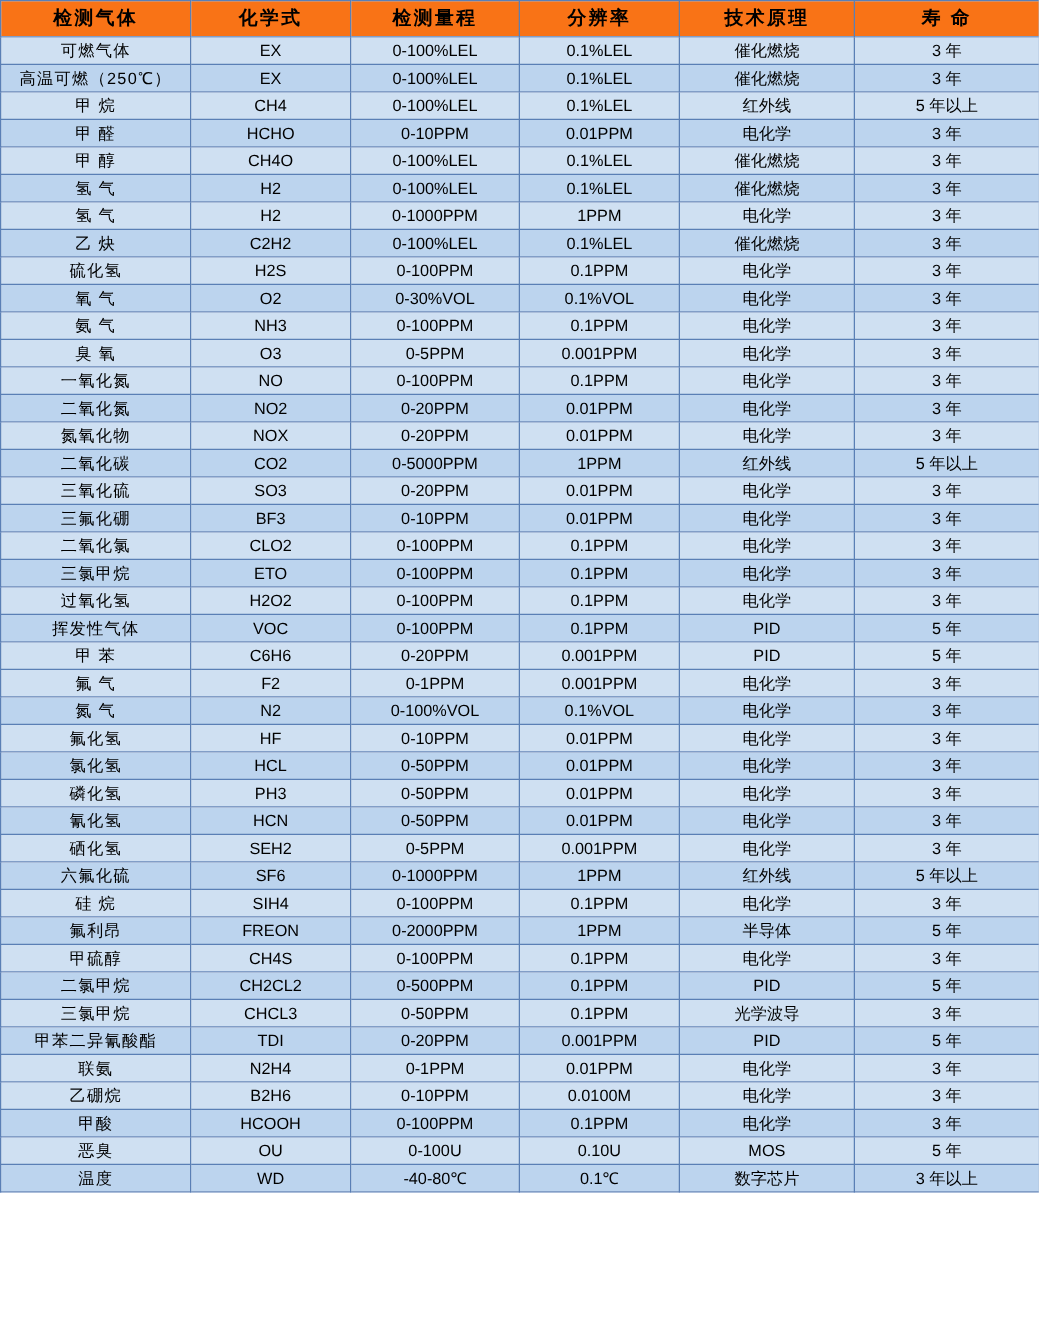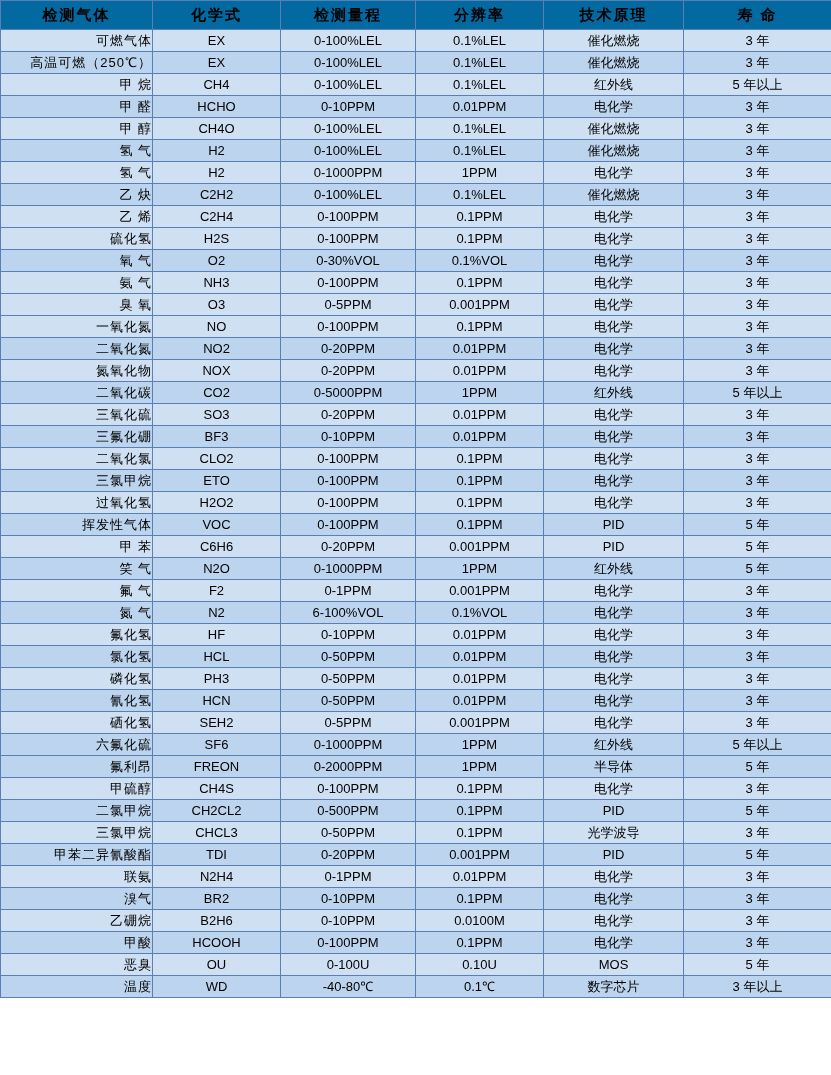--- a/index.html
+++ b/index.html
@@ -23,36 +23,35 @@
     vertical-align: middle;
     font-size: 13px;
     color: #000000;
     padding: 0;
     height: 21px;
     line-height: 21px;
     white-space: nowrap;
     overflow: hidden;
   }
   #gas-table thead th {
-    background: #0369a1;
+    background: #f97316;
     font-weight: bold;
     font-size: 15px;
     height: 28px;
     line-height: 28px;
     letter-spacing: 2px;
   }
   #gas-table tbody tr.odd td {
     background: #cfe0f2;
   }
   #gas-table tbody tr.even td {
     background: #bcd4ee;
   }
   #gas-table td.name-col {
     letter-spacing: 1px;
-    text-align: right;
   }
   col.c0 { width: 152px; }
   col.c1 { width: 128px; }
   col.c2 { width: 135px; }
   col.c3 { width: 128px; }
   col.c4 { width: 140px; }
   col.c5 { width: 148px; }
 </style>
 </head>
 <body>
@@ -135,28 +134,20 @@
       </tr>
       <tr class="even">
         <td class="name-col">乙 炔</td>
         <td>C2H2</td>
         <td>0-100%LEL</td>
         <td>0.1%LEL</td>
         <td>催化燃烧</td>
         <td>3 年</td>
       </tr>
       <tr class="odd">
-        <td class="name-col">乙 烯</td>
-        <td>C2H4</td>
-        <td>0-100PPM</td>
-        <td>0.1PPM</td>
-        <td>电化学</td>
-        <td>3 年</td>
-      </tr>
-      <tr class="odd">
         <td class="name-col">硫化氢</td>
         <td>H2S</td>
         <td>0-100PPM</td>
         <td>0.1PPM</td>
         <td>电化学</td>
         <td>3 年</td>
       </tr>
       <tr class="even">
         <td class="name-col">氧 气</td>
         <td>O2</td>
@@ -262,40 +253,32 @@
         <td>5 年</td>
       </tr>
       <tr class="odd">
         <td class="name-col">甲 苯</td>
         <td>C6H6</td>
         <td>0-20PPM</td>
         <td>0.001PPM</td>
         <td>PID</td>
         <td>5 年</td>
       </tr>
-      <tr class="even">
-        <td class="name-col">笑 气</td>
-        <td>N2O</td>
-        <td>0-1000PPM</td>
-        <td>1PPM</td>
-        <td>红外线</td>
-        <td>5 年</td>
-      </tr>
       <tr class="odd">
         <td class="name-col">氟 气</td>
         <td>F2</td>
         <td>0-1PPM</td>
         <td>0.001PPM</td>
         <td>电化学</td>
         <td>3 年</td>
       </tr>
       <tr class="even">
         <td class="name-col">氮 气</td>
         <td>N2</td>
-        <td>6-100%VOL</td>
+        <td>0-100%VOL</td>
         <td>0.1%VOL</td>
         <td>电化学</td>
         <td>3 年</td>
       </tr>
       <tr class="odd">
         <td class="name-col">氟化氢</td>
         <td>HF</td>
         <td>0-10PPM</td>
         <td>0.01PPM</td>
         <td>电化学</td>
@@ -334,20 +317,28 @@
         <td>3 年</td>
       </tr>
       <tr class="even">
         <td class="name-col">六氟化硫</td>
         <td>SF6</td>
         <td>0-1000PPM</td>
         <td>1PPM</td>
         <td>红外线</td>
         <td>5 年以上</td>
       </tr>
+      <tr class="odd">
+        <td class="name-col">硅 烷</td>
+        <td>SIH4</td>
+        <td>0-100PPM</td>
+        <td>0.1PPM</td>
+        <td>电化学</td>
+        <td>3 年</td>
+      </tr>
       <tr class="even">
         <td class="name-col">氟利昂</td>
         <td>FREON</td>
         <td>0-2000PPM</td>
         <td>1PPM</td>
         <td>半导体</td>
         <td>5 年</td>
       </tr>
       <tr class="odd">
         <td class="name-col">甲硫醇</td>
@@ -379,28 +370,20 @@
         <td>0-20PPM</td>
         <td>0.001PPM</td>
         <td>PID</td>
         <td>5 年</td>
       </tr>
       <tr class="odd">
         <td class="name-col">联氨</td>
         <td>N2H4</td>
         <td>0-1PPM</td>
         <td>0.01PPM</td>
-        <td>电化学</td>
-        <td>3 年</td>
-      </tr>
-      <tr class="even">
-        <td class="name-col">溴气</td>
-        <td>BR2</td>
-        <td>0-10PPM</td>
-        <td>0.1PPM</td>
         <td>电化学</td>
         <td>3 年</td>
       </tr>
       <tr class="odd">
         <td class="name-col">乙硼烷</td>
         <td>B2H6</td>
         <td>0-10PPM</td>
         <td>0.0100M</td>
         <td>电化学</td>
         <td>3 年</td>

